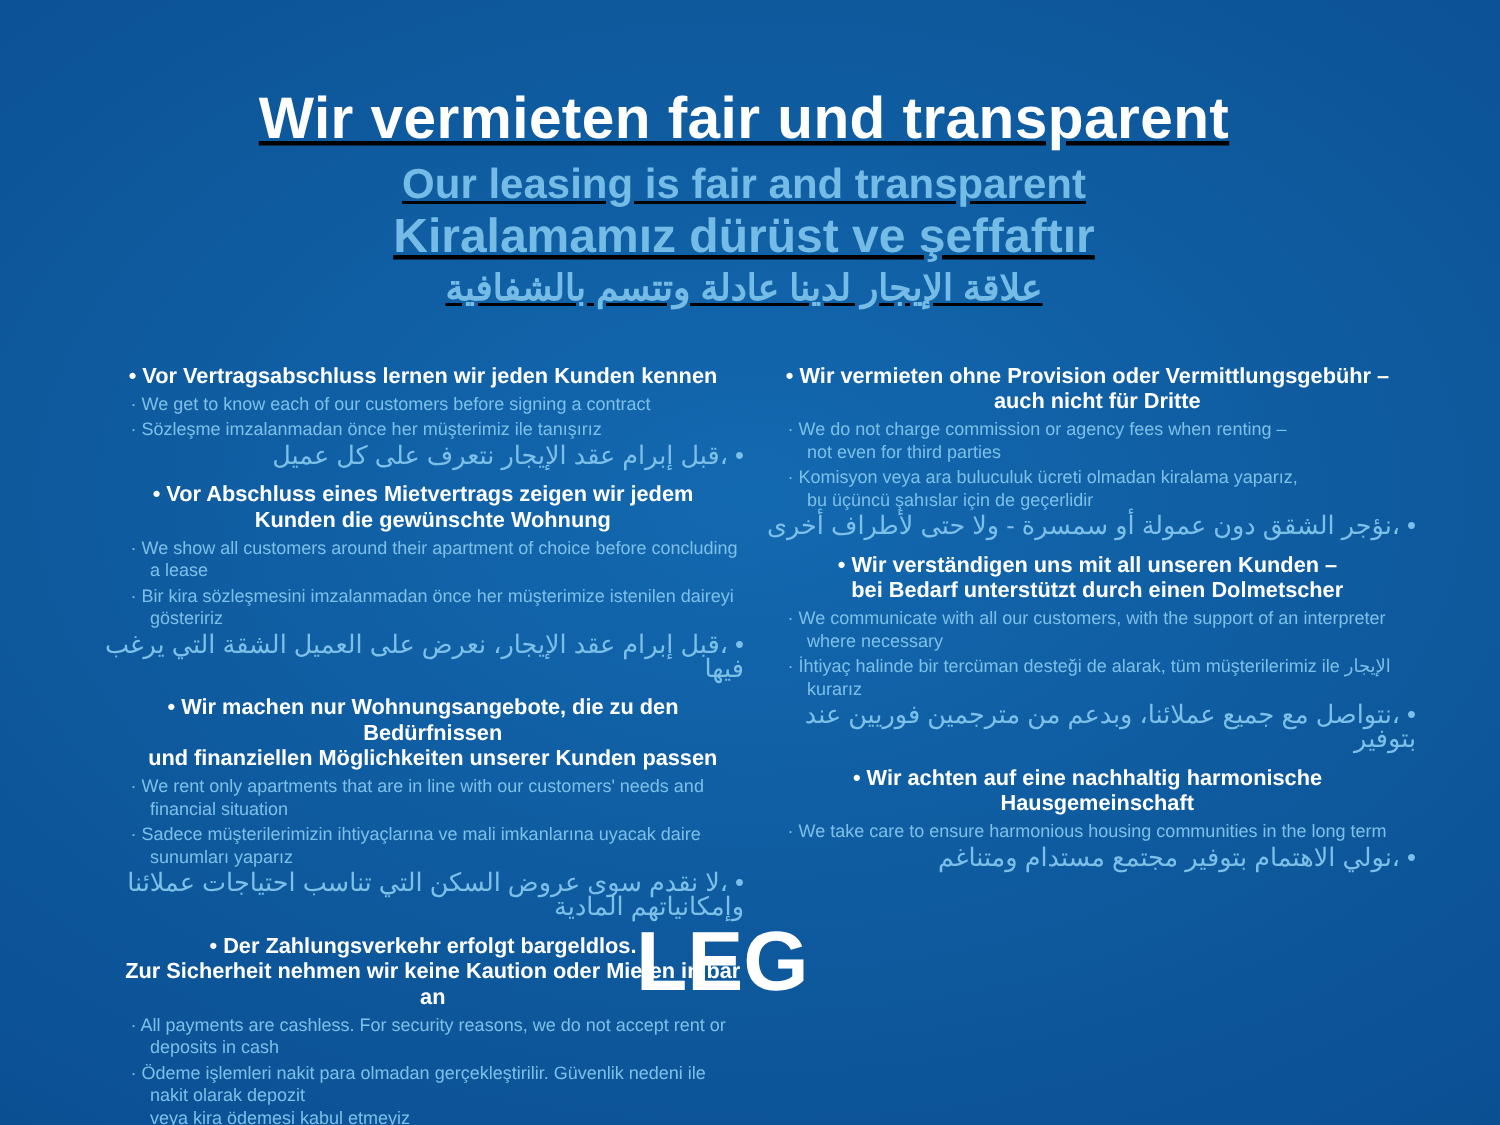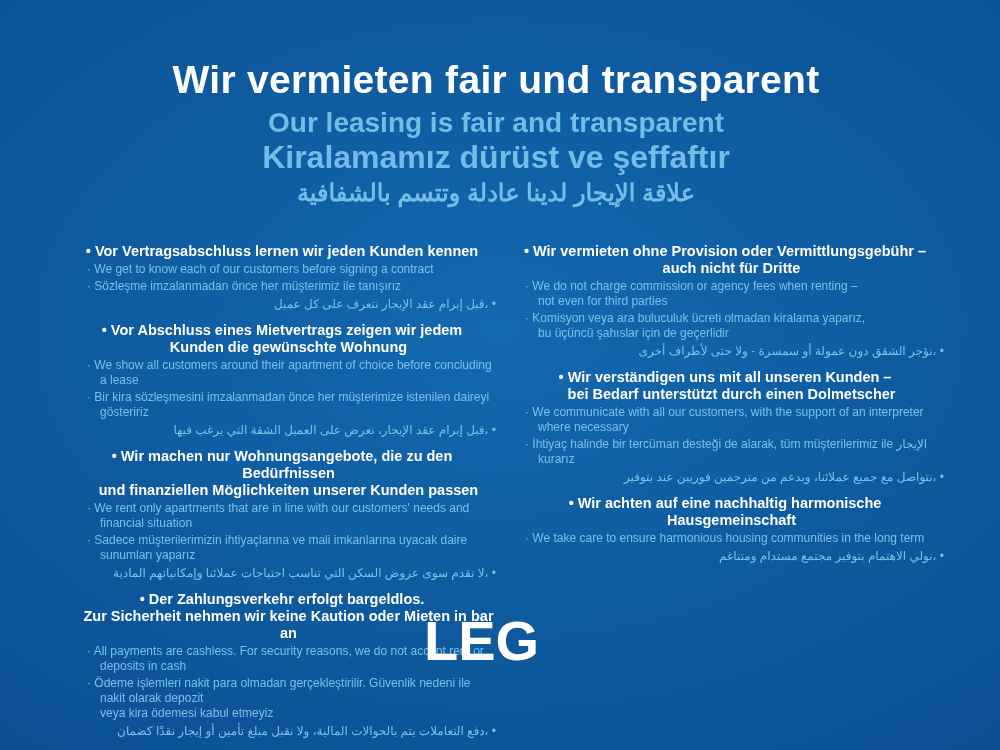--- a/index.html
+++ b/index.html
@@ -2,33 +2,33 @@
 <html><head>
 <meta charset="utf-8">
 <style>
   html,body{margin:0;padding:0;}
   body{
     width:1000px;height:750px;overflow:hidden;position:relative;
     background:radial-gradient(90% 80% at 50% 44%, #1369b0 0%, #0e589c 55%, #0a4c90 100%);
     font-family:"Liberation Sans", sans-serif;
     -webkit-font-smoothing:antialiased;
   }
-  .header{position:absolute;top:58px;left:0;width:992px;text-align:center;}
+  .header{position:absolute;top:58px;left:0;width:992px;text-align:center;text-decoration:underline;}
   .title-de{font-size:39px;font-weight:800;color:#ffffff;line-height:44px;letter-spacing:.3px;}
   .title-en{font-size:28px;font-weight:700;color:#74bbe5;line-height:34px;margin-top:4px;}
   .title-tr{font-size:32px;font-weight:700;color:#74bbe5;line-height:34px;}
   .title-ar{font-size:24px;font-weight:700;color:#74bbe5;line-height:32px;margin-top:3px;direction:rtl;}
   .col{position:absolute;top:243px;}
   .col-left{left:68px;width:428px;}
   .col-right{left:506px;width:438px;}
   .item{margin-bottom:10px;}
   .line{white-space:pre-line;}
   .de{color:#ffffff;font-weight:700;font-size:14.5px;line-height:17px;padding-left:13px;text-indent:-13px;text-align:center;}
   .sub{color:#7cc0e8;font-size:12px;line-height:15px;padding-left:13px;text-indent:-13px;margin-top:2px;margin-left:19px;}
-  .ar{color:#7cc0e8;font-size:12px;line-height:16px;margin-top:2px;direction:rtl;text-align:right;}
+  .ar{color:#7cc0e8;font-size:17px;line-height:16px;margin-top:2px;direction:rtl;text-align:right;}
   .logo{position:absolute;top:612px;left:0;width:963px;text-align:center;}
   .logo-text{font-size:56px;font-weight:800;color:#ffffff;letter-spacing:0px;line-height:58px;}
 </style>
 </head>
 <body>
 
 <div class="header">
   <div class="title-de">Wir vermieten fair und transparent</div>
   <div class="title-en">Our leasing is fair and transparent</div>
   <div class="title-tr">Kiralamamız dürüst ve şeffaftır</div>

